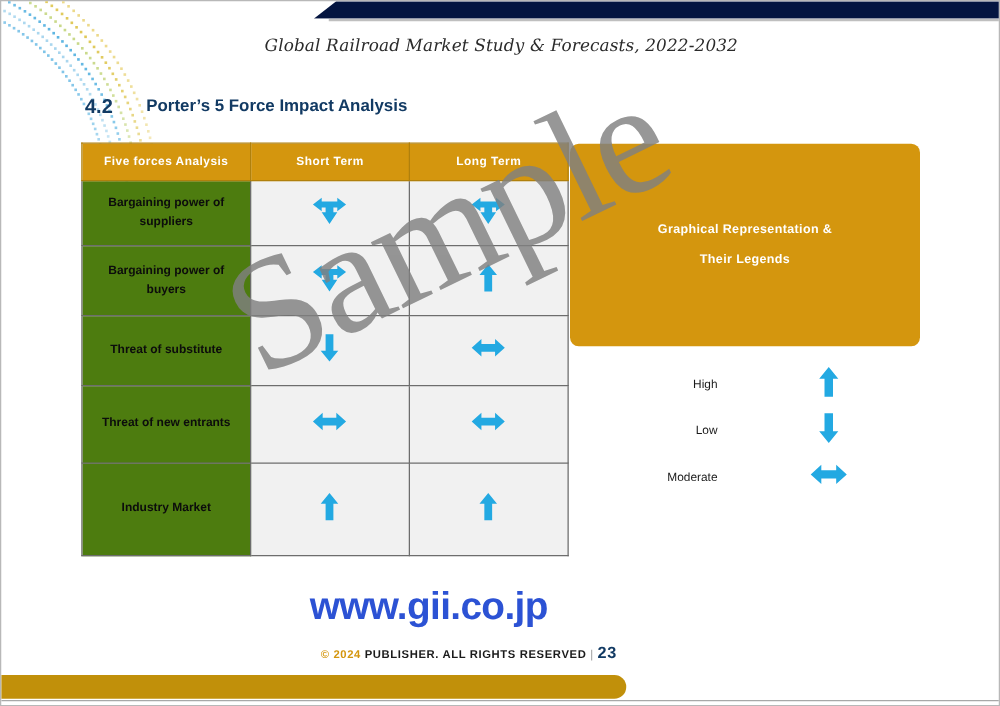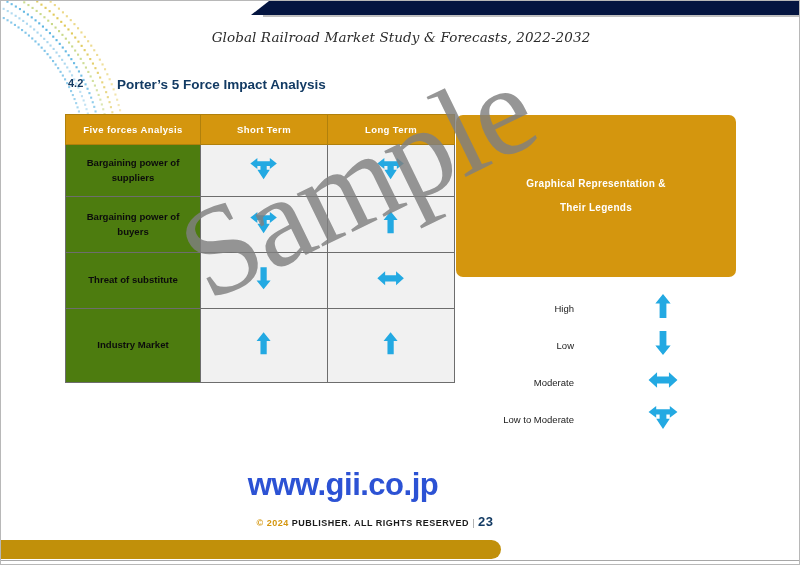--- a/index.html
+++ b/index.html
@@ -59,21 +59,21 @@
     font-size: 13.5px;
     color: #2b2b2b;
     letter-spacing: .1px;
   }
 
   
   .sec-no {
     position: absolute;
     top: 76px;
     left: 67px;
-    font-size: 11px;
+    font-size: 16px;
     font-weight: bold;
     color: #123a63;
   }
   .sec-title {
     position: absolute;
     top: 76px;
     left: 105px;
     font-size: 13.5px;
     font-weight: bold;
     color: #123a63;
@@ -645,20 +645,29 @@
         </tr>
         <tr class="r3">
           <td class="rowlabel"><span>Threat of substitute</span></td>
           <td class="cell"><svg width="31.200000000000003" height="26.52" viewBox="0 0 40 34">
               <path d="M20 31 L29 20 L24 20 L24 3 L16 3 L16 20 L11 20 Z" fill="#23A9E2"></path>
             </svg></td>
           <td class="cell"><svg width="31.200000000000003" height="26.52" viewBox="0 0 40 34">
               <path d="M3 17 L13 8 L13 13 L27 13 L27 8 L37 17 L27 26 L27 21 L13 21 L13 26 Z" fill="#23A9E2"></path>
             </svg></td>
         </tr>
+        <tr class="r4">
+          <td class="rowlabel"><span>Threat of new entrants</span></td>
+          <td class="cell"><svg width="31.200000000000003" height="26.52" viewBox="0 0 40 34">
+              <path d="M3 17 L13 8 L13 13 L27 13 L27 8 L37 17 L27 26 L27 21 L13 21 L13 26 Z" fill="#23A9E2"></path>
+            </svg></td>
+          <td class="cell"><svg width="31.200000000000003" height="26.52" viewBox="0 0 40 34">
+              <path d="M3 17 L13 8 L13 13 L27 13 L27 8 L37 17 L27 26 L27 21 L13 21 L13 26 Z" fill="#23A9E2"></path>
+            </svg></td>
+        </tr>
         <tr class="r5">
           <td class="rowlabel"><span>Industry Market</span></td>
           <td class="cell"><svg width="31.200000000000003" height="26.52" viewBox="0 0 40 34">
               <path d="M20 3 L29 14 L24 14 L24 31 L16 31 L16 14 L11 14 Z" fill="#23A9E2"></path>
             </svg></td>
           <td class="cell"><svg width="31.200000000000003" height="26.52" viewBox="0 0 40 34">
               <path d="M20 3 L29 14 L24 14 L24 31 L16 31 L16 14 L11 14 Z" fill="#23A9E2"></path>
             </svg></td>
         </tr>
       </tbody>
@@ -681,26 +690,20 @@
         <span class="legend-icon"><svg width="34" height="28.9" viewBox="0 0 40 34">
             <path d="M20 31 L29 20 L24 20 L24 3 L16 3 L16 20 L11 20 Z" fill="#23A9E2"></path>
           </svg></span>
       </div>
       <div class="legend-row">
         <span class="legend-text">Moderate</span>
         <span class="legend-icon"><svg width="34" height="28.9" viewBox="0 0 40 34">
             <path d="M3 17 L13 8 L13 13 L27 13 L27 8 L37 17 L27 26 L27 21 L13 21 L13 26 Z" fill="#23A9E2"></path>
           </svg></span>
       </div>
-      <div class="legend-row">
-        <span class="legend-text">Low to Moderate</span>
-        <span class="legend-icon"><svg width="34" height="28.9" viewBox="0 0 40 34">
-            <path d="M3 11 L12 4 L12 8 L28 8 L28 4 L37 11 L28 18 L28 14 L24 14 L24 19 L28 19 L20 31 L12 19 L16 19 L16 14 L12 14 L12 18 Z" fill="#23A9E2"></path>
-          </svg></span>
-      </div>
     </div>
 
   <div class="watermark">Sample</div>
 
   <div class="site-url">www.gii.co.jp</div>
   <div class="copyright">
     <span class="c-sym">©</span>
     <span class="c-year">2024</span>
     <span>PUBLISHER. ALL RIGHTS RESERVED</span>
     <span class="pipe">|</span>

